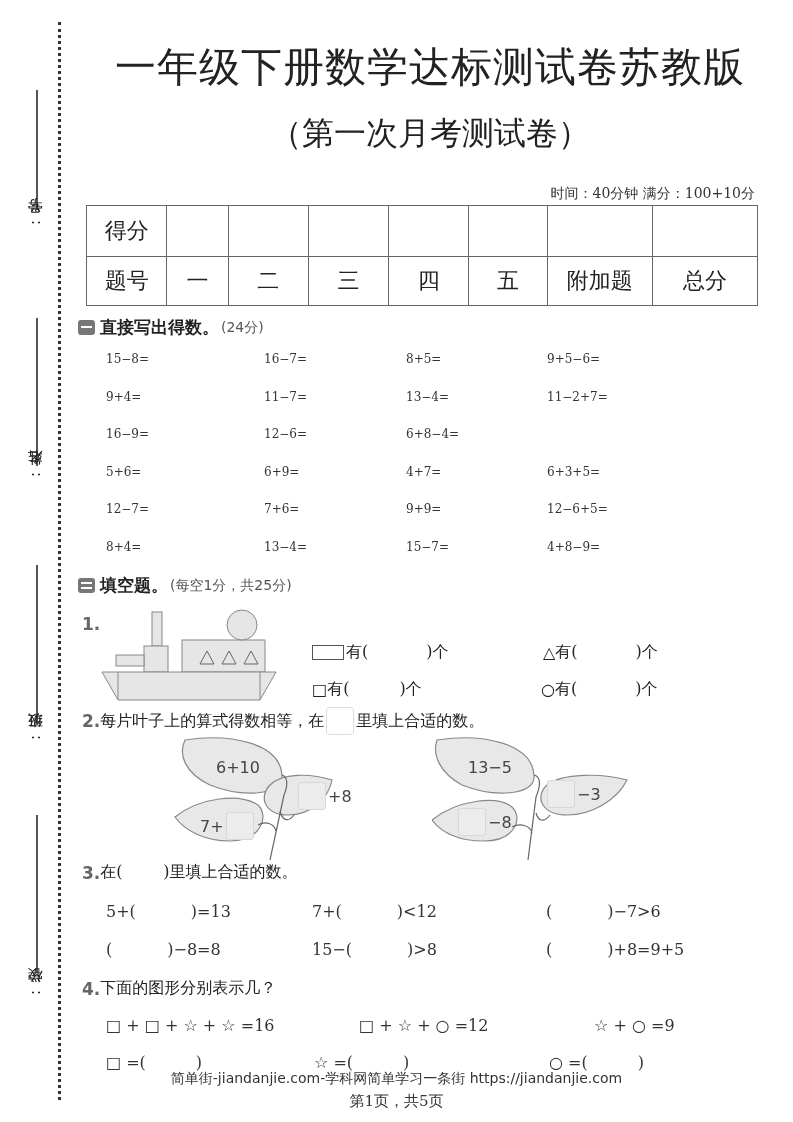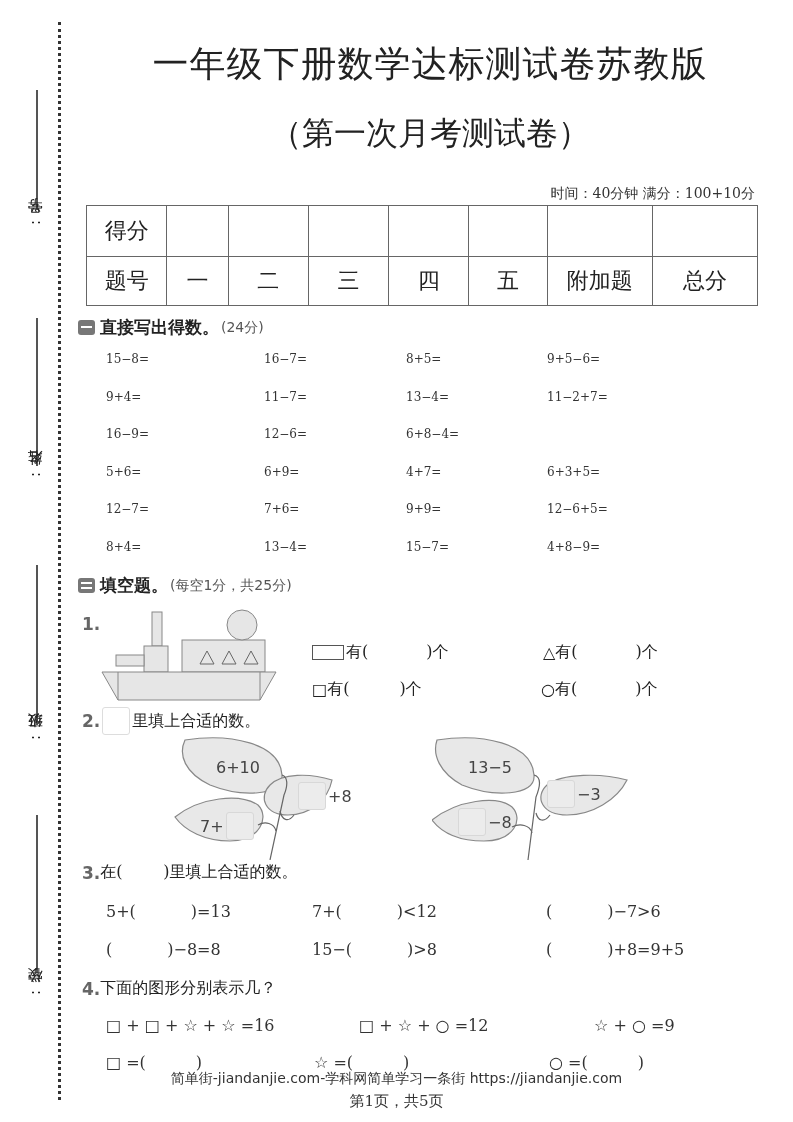--- a/index.html
+++ b/index.html
@@ -9,21 +9,21 @@
 
   
   .dash-line { position:absolute; left:58px; top:22px; width:0; height:1078px;
                border-left:3px dotted #333; }
   .margin-field { position:absolute; left:18px; width:40px; }
   .margin-field .rule { position:absolute; left:18px; width:2px; background:#555; }
   .margin-field .lbl { position:absolute; left:8px; font-family:"DejaVu Sans",sans-serif;
         font-size:15px; writing-mode:vertical-rl; transform:rotate(180deg); color:#222; }
 
   .title { position:absolute; left:90px; width:680px; top:40px; text-align:center;
-           font-size:36px; letter-spacing:1px; font-family:"DejaVu Serif",serif; }
+           font-size:41px; letter-spacing:1px; font-family:"DejaVu Serif",serif; }
   .subtitle { position:absolute; left:90px; width:680px; top:112px; text-align:center;
            font-size:32px; font-family:"DejaVu Serif",serif; }
   .meta { position:absolute; right:38px; top:185px; font-size:14px; color:#333; }
 
   table.score { position:absolute; left:86px; top:205px; width:672px; border-collapse:collapse; }
   table.score td { border:1.5px solid #666; text-align:center; font-family:"DejaVu Sans",sans-serif;
            font-size:22px; height:46px; }
   table.score tr:first-child td { height:48px; }
 
   .sec-head { position:absolute; left:78px; font-family:"DejaVu Sans",sans-serif; font-size:17px;
@@ -201,20 +201,21 @@
 </div>
 <div class="shape-line" style="left:541px;top:679px;">
   <span>○</span>
   <span>有(</span>
   <span style="display:inline-block;width:58px;"></span>
   <span>)个</span>
 </div>
 
 <div class="abs" style="left:82px;top:707px;display:flex;align-items:center;">
   <span class="qnum">2.</span>
+  <span class="qtext">每片叶子上的算式得数相等，在</span>
   <span class="blank-box"></span>
   <span class="qtext">里填上合适的数。</span>
 </div>
 
 <svg class="abs" style="left:170px;top:735px;" width="170" height="125">
   <g fill="#e8e8e8" stroke="#888" stroke-width="1.2">
     <path d="M15,5 C60,-2 110,8 112,40 C114,62 70,62 40,50 C15,38 8,20 15,5 Z"></path>
     <path d="M5,82 C30,62 70,58 88,70 C100,82 90,106 60,106 C35,106 15,96 5,82 Z"></path>
     <path d="M162,45 C140,38 112,38 100,50 C88,62 95,80 118,80 C140,80 158,65 162,45 Z"></path>
   </g>

